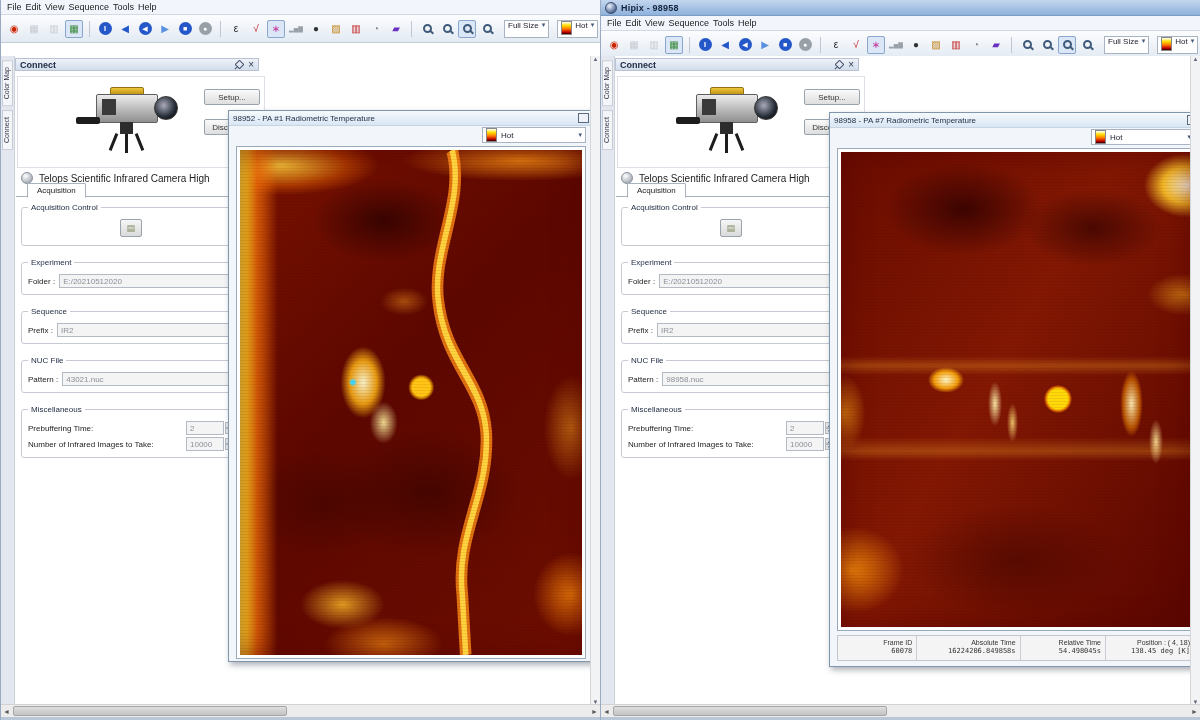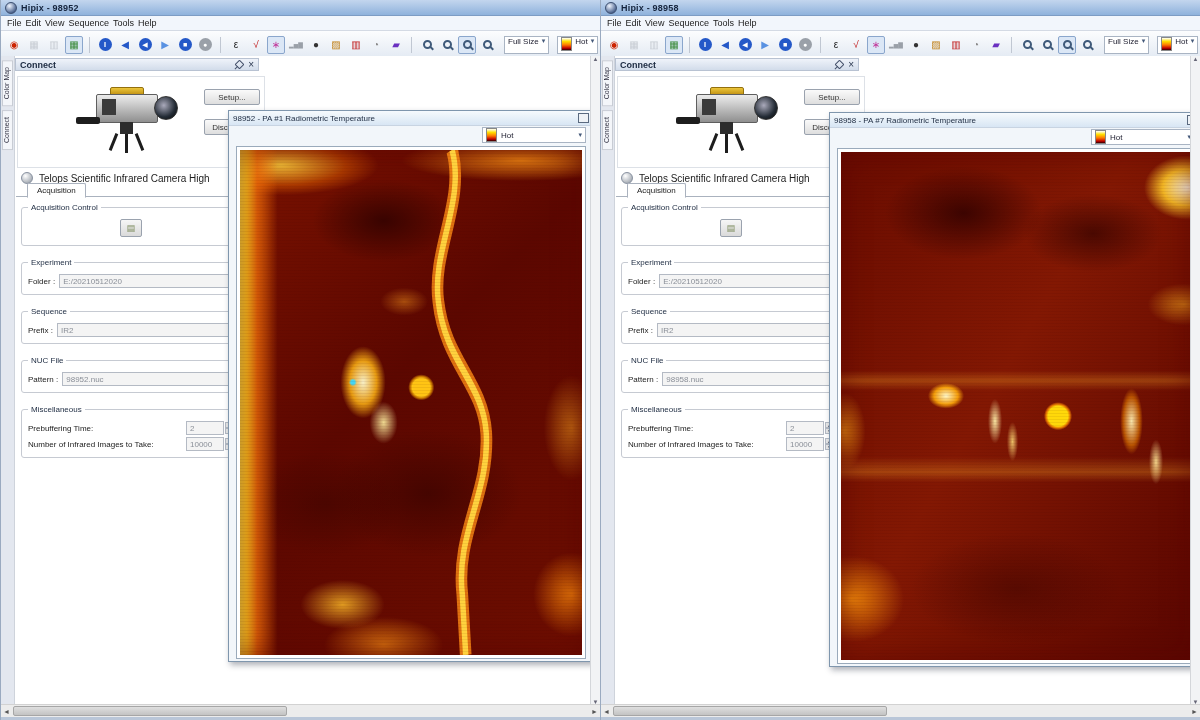--- a/index.html
+++ b/index.html
@@ -126,24 +126,20 @@
   .hscroll{position:absolute;left:0;right:0;bottom:3px;height:12px;background:#ececec;border-top:1px solid #d2d2d2;z-index:7;}
   .h-arrow{position:absolute;top:0;bottom:0;width:11px;display:flex;align-items:center;justify-content:center;font-size:7px;color:#555;}
   .h-arrow.left{left:0;} .h-arrow.right{right:0;}
   .h-thumb{position:absolute;left:12px;width:272px;top:1px;bottom:1px;background:linear-gradient(#dfdfdf,#c3c3c3);border:1px solid #a6a6a6;border-radius:2px;}
 </style>
 </head>
 <body>
 
 <div id="apps">
     <div class="app w0">
-  <div class="titlebar">
-    <span class="appicon"></span>
-    <span class="title">Hipix - 98952</span>
-  </div>
   <div class="menubar">
         <span class="menu-item">File</span>
         <span class="menu-item">Edit</span>
         <span class="menu-item">View</span>
         <span class="menu-item">Sequence</span>
         <span class="menu-item">Tools</span>
         <span class="menu-item">Help</span>
       </div>
   <div class="toolbar">
     <span class="tb-icons">
@@ -248,21 +244,21 @@
         <span class="lg">Sequence</span>
         <div class="row">
           <span class="flabel">Prefix :</span>
           <span class="input">IR2</span>
         </div>
       </div>
       <div class="grp">
         <span class="lg">NUC File</span>
         <div class="row">
           <span class="flabel">Pattern :</span>
-          <span class="input">98952.nuc</span>
+          <span class="input">43021.nuc</span>
         </div>
       </div>
       <div class="grp">
         <span class="lg">Miscellaneous</span>
         <div class="row">
           <span class="flabel" style="flex:1">Prebuffering Time:</span>
           <span class="spingroup">
             <span class="spinval">2</span>
             <span class="spin">
                   <span>▲</span>
@@ -474,20 +470,38 @@
           <span class="swatch"></span>
           <span>Hot</span>
           <span class="arrow">▾</span>
         </span>
       </div>
       <div class="v-body">
         <div class="thermal">
           
         </div>
       </div>
+      <div class="v-status">
+        <div class="cell">
+          <div>Frame ID</div>
+          <div class="mono">60078</div>
+        </div>
+        <div class="cell">
+          <div>Absolute Time</div>
+          <div class="mono">16224206.849858s</div>
+        </div>
+        <div class="cell">
+          <div>Relative Time</div>
+          <div class="mono">54.498045s</div>
+        </div>
+        <div class="cell">
+          <div>Position :  (  4, 18)</div>
+          <div class="mono">138.45 deg [K]</div>
+        </div>
+      </div>
     </div>
     <div class="vscroll">
       <span>▲</span>
       <span>▼</span>
     </div>
   </div>
   <div class="hscroll">
     <span class="h-arrow left">◄</span>
     <span class="h-thumb"></span>
     <span class="h-arrow right">►</span>

